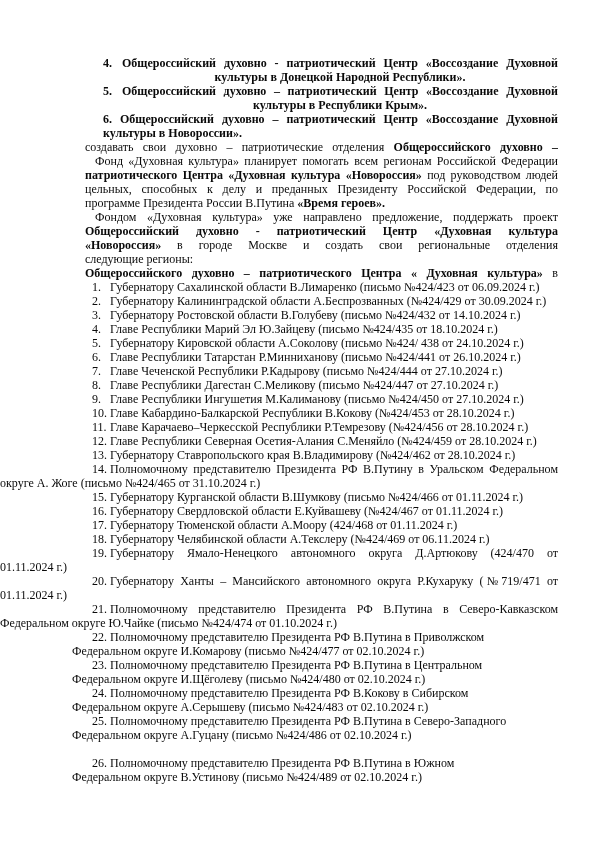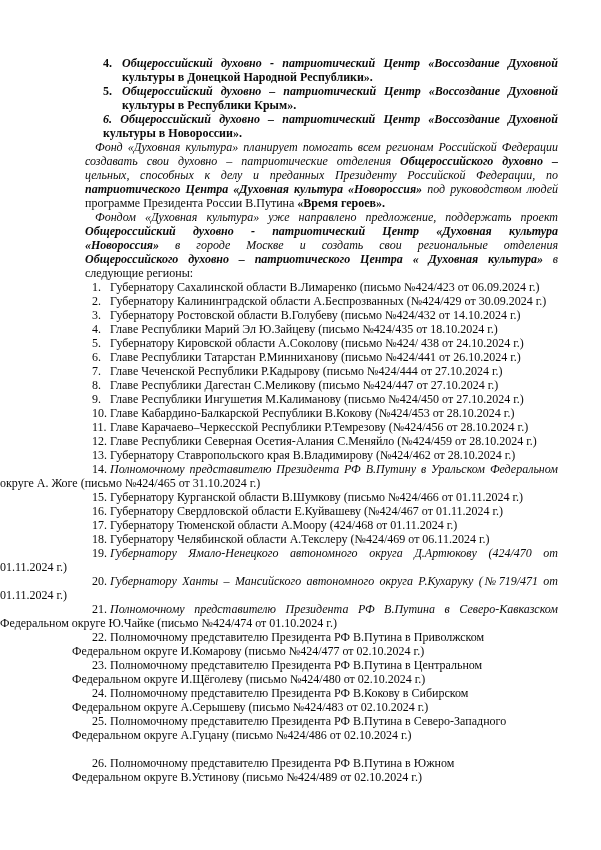--- a/index.html
+++ b/index.html
@@ -9,28 +9,28 @@
     height: 850px;
     background: #ffffff;
     box-sizing: border-box;
     padding-top: 56px;
     overflow: hidden;
     font-family: "Liberation Serif", "DejaVu Serif", serif;
     font-size: 12px;
     color: #0a0a0a;
   }
   .ln { height: 14px; line-height: 14px; white-space: nowrap; box-sizing: border-box; }
-  .j { white-space: normal; text-align: justify; text-align-last: justify; overflow: hidden; font-style: italic; }
+  .j { white-space: normal; text-align: justify; text-align-last: justify; overflow: hidden; }
   .b { font-weight: bold; }
 
   
   .hrow { margin-left: 103px; width: 455px; display: flex; }
   .hnum { flex: none; width: 19px; }
   .htxt { flex: 1; }
-  .hcont { margin-left: 122px; width: 436px; }
+  .hcont { margin-left: 122px; width: 436px; text-align: center; }
   .hfull { margin-left: 103px; width: 455px; }
 
   
   .pl { margin-left: 85px; width: 473px; }
   .pfirst { text-indent: 10px; }
 
   
   .lrow { margin-left: 92px; width: 466px; display: flex; }
   .lnum { flex: none; width: 18px; }
   .ltxt { flex: 1; }
@@ -55,33 +55,33 @@
       <span class="htxt j">Общероссийский духовно – патриотический Центр «Воссоздание Духовной</span>
     </div>
     <div class="ln hcont b">культуры в Республики Крым».</div>
   </div>
   <div>
     <div class="ln hfull j b"><span>6.</span> <span>Общероссийский духовно – патриотический  Центр «Воссоздание Духовной</span></div>
     <div class="ln hfull b">культуры в Новороссии».</div>
   </div>
 
   <div>
+    <div class="ln pl j"><span>создавать свои духовно – патриотические отделения</span> <span class="b">Общероссийского духовно –</span></div>
     <div class="ln pl j pfirst">Фонд «Духовная культура» планирует помогать всем регионам Российской Федерации</div>
-    <div class="ln pl j"><span>создавать свои духовно – патриотические отделения</span> <span class="b">Общероссийского духовно –</span></div>
+    <div class="ln pl j"><span class="b">патриотического Центра «Духовная культура «Новороссия»</span> <span>под руководством людей</span></div>
     <div class="ln pl j">цельных, способных к делу и преданных Президенту Российской Федерации, по</div>
-    <div class="ln pl j"><span class="b">патриотического Центра «Духовная культура «Новороссия»</span> <span>под руководством людей</span></div>
     <div class="ln pl"><span>программе Президента России В.Путина</span> <span class="b">«Время героев».</span></div>
   </div>
 
   <div>
     <div class="ln pl j pfirst">Фондом «Духовная культура» уже направлено предложение, поддержать проект</div>
     <div class="ln pl j b">Общероссийский духовно - патриотический Центр «Духовная культура</div>
     <div class="ln pl j"><span class="b">«Новороссия»</span> <span>в городе Москве и создать свои региональные отделения</span></div>
+    <div class="ln pl">следующие регионы:</div>
     <div class="ln pl j"><span class="b">Общероссийского духовно – патриотического  Центра « Духовная  культура»</span> <span>в</span></div>
-    <div class="ln pl">следующие регионы:</div>
   </div>
 
   <div>
     <div class="ln lrow">
         <span class="lnum">1.</span>
         <span class="ltxt">Губернатору Сахалинской области В.Лимаренко (письмо №424/423 от 06.09.2024 г.)</span>
       </div>
     <div class="ln lrow">
         <span class="lnum">2.</span>
         <span class="ltxt">Губернатору Калининградской области А.Беспрозванных (№424/429 от 30.09.2024 г.)</span>

